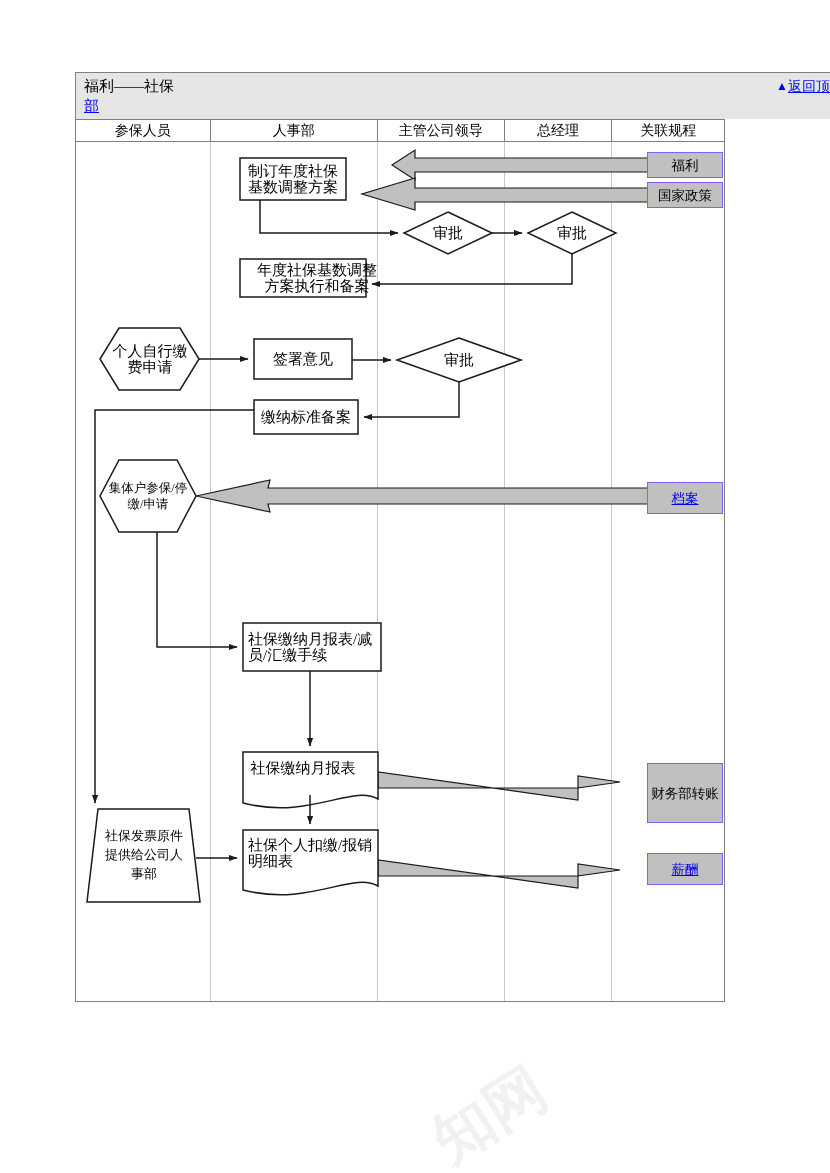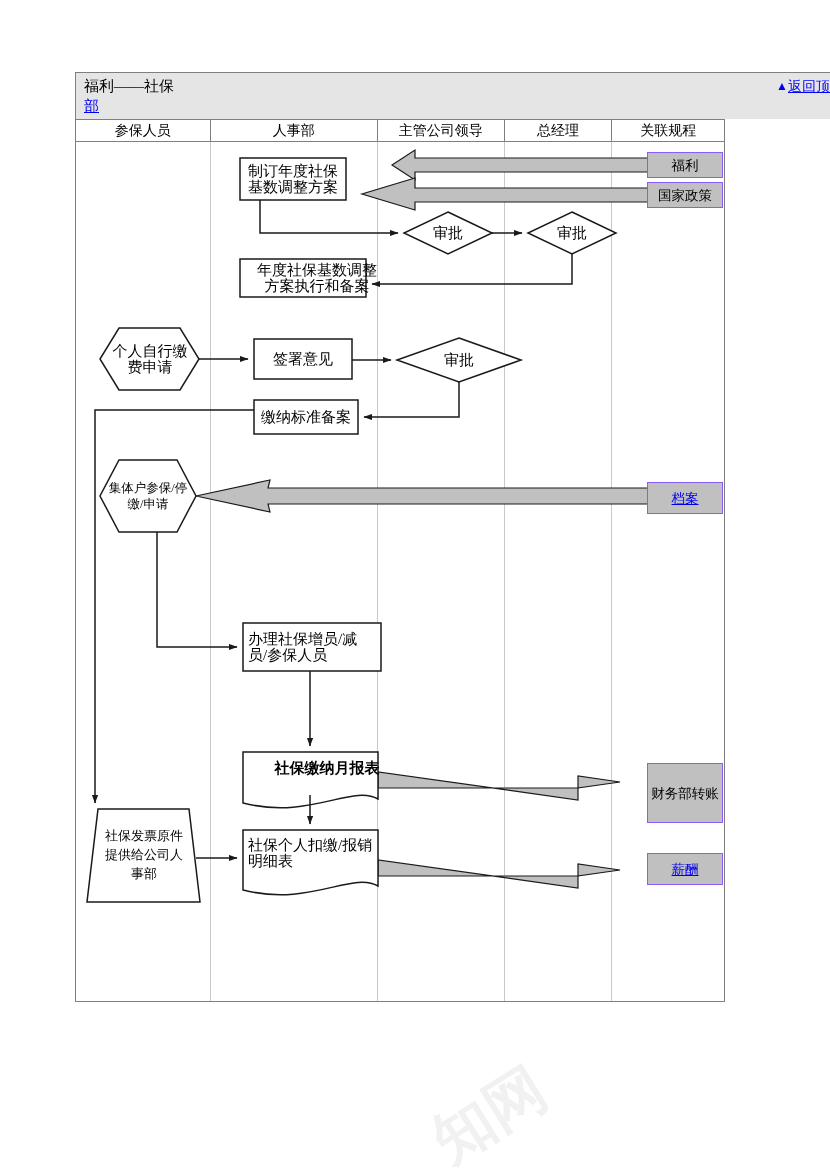--- a/index.html
+++ b/index.html
@@ -203,24 +203,24 @@
 
   <div class="nodelabel" style="left:256px;top:401px;width:100px;height:32px;">
     <span>缴纳标准备案</span>
   </div>
 
   <div class="nodelabel" style="left:108px;top:462px;width:80px;height:68px;font-size:12.5px;line-height:16px;">
     <span>集体户参保/停缴/申请</span>
   </div>
 
   <div class="nodelabel" style="left:248px;top:625px;width:128px;height:44px;justify-content:flex-start;text-align:left;">
-    <span>办理社保增员/减员/参保人员</span>
-  </div>
-
-  <div class="nodelabel" style="left:264px;top:756px;width:126px;height:24px;font-weight:bold;">
+    <span>社保缴纳月报表/减员/汇缴手续</span>
+  </div>
+
+  <div class="nodelabel" style="left:240px;top:756px;width:126px;height:24px;">
     <span>社保缴纳月报表</span>
   </div>
 
   <div class="nodelabel" style="left:104px;top:814px;width:80px;height:80px;font-size:13px;line-height:19px;">
     <span>社保发票原件提供给公司人事部</span>
   </div>
 
   <div class="nodelabel" style="left:248px;top:833px;width:126px;height:40px;justify-content:flex-start;text-align:left;">
     <span>社保个人扣缴/报销明细表</span>
   </div>

